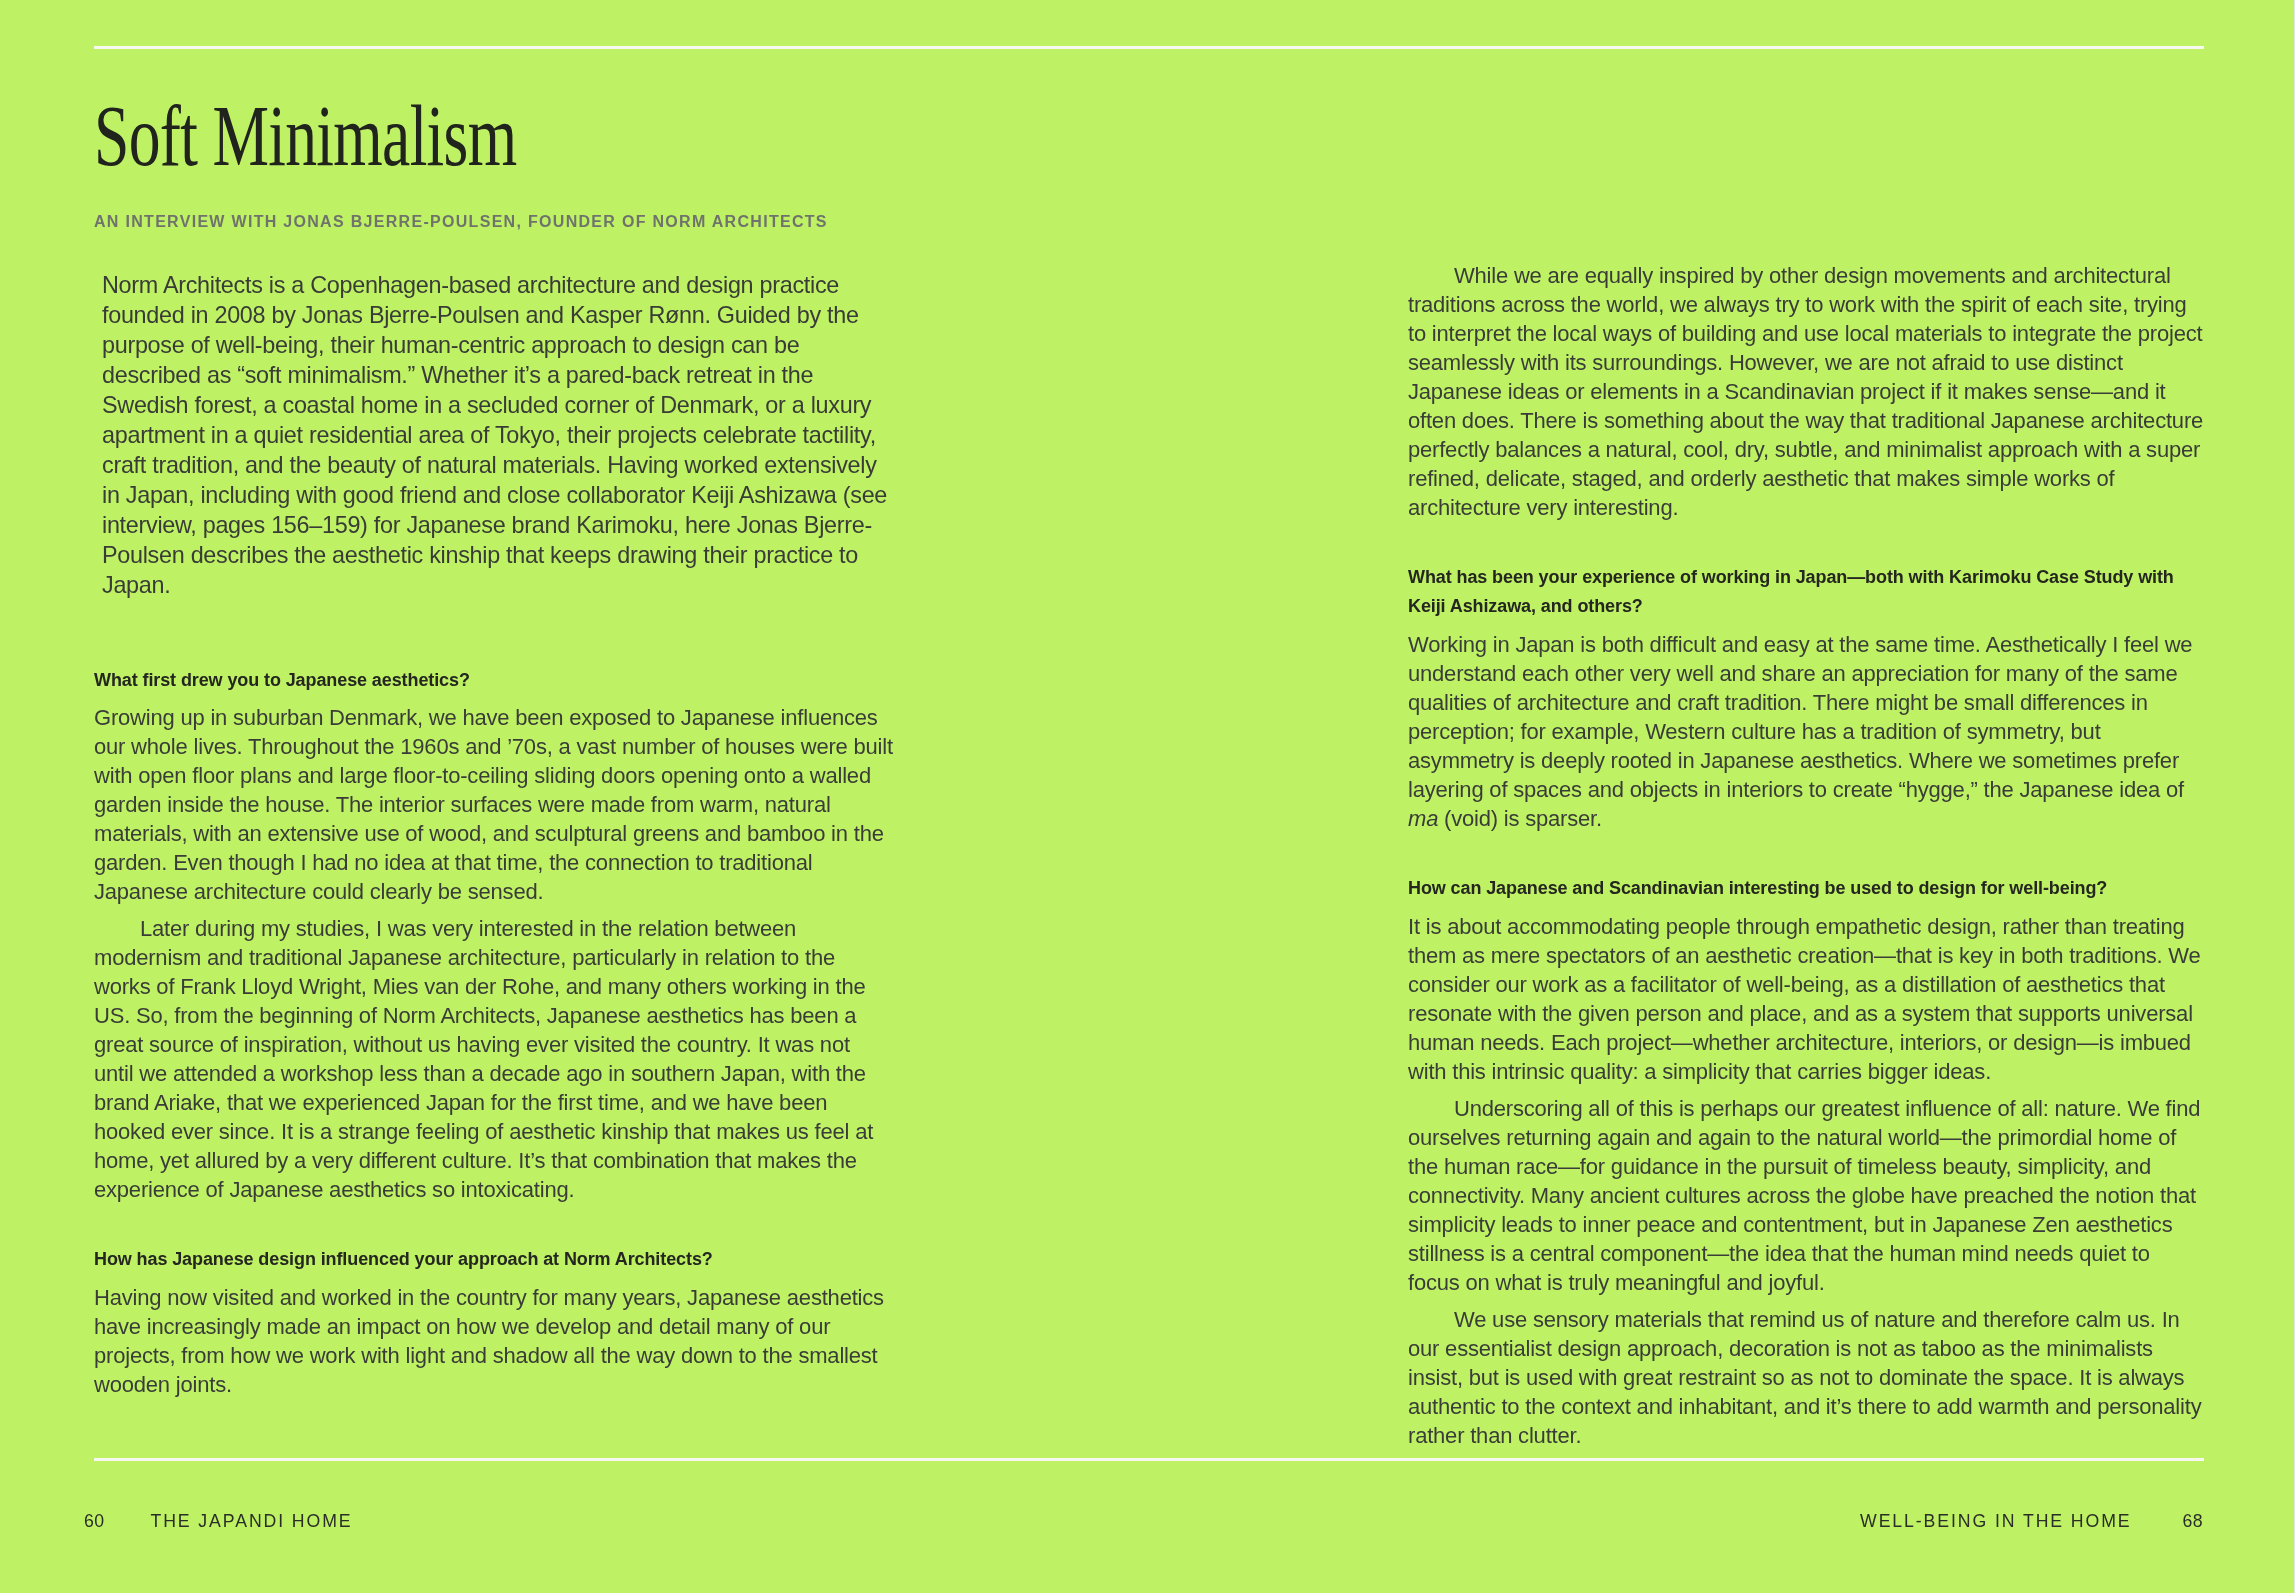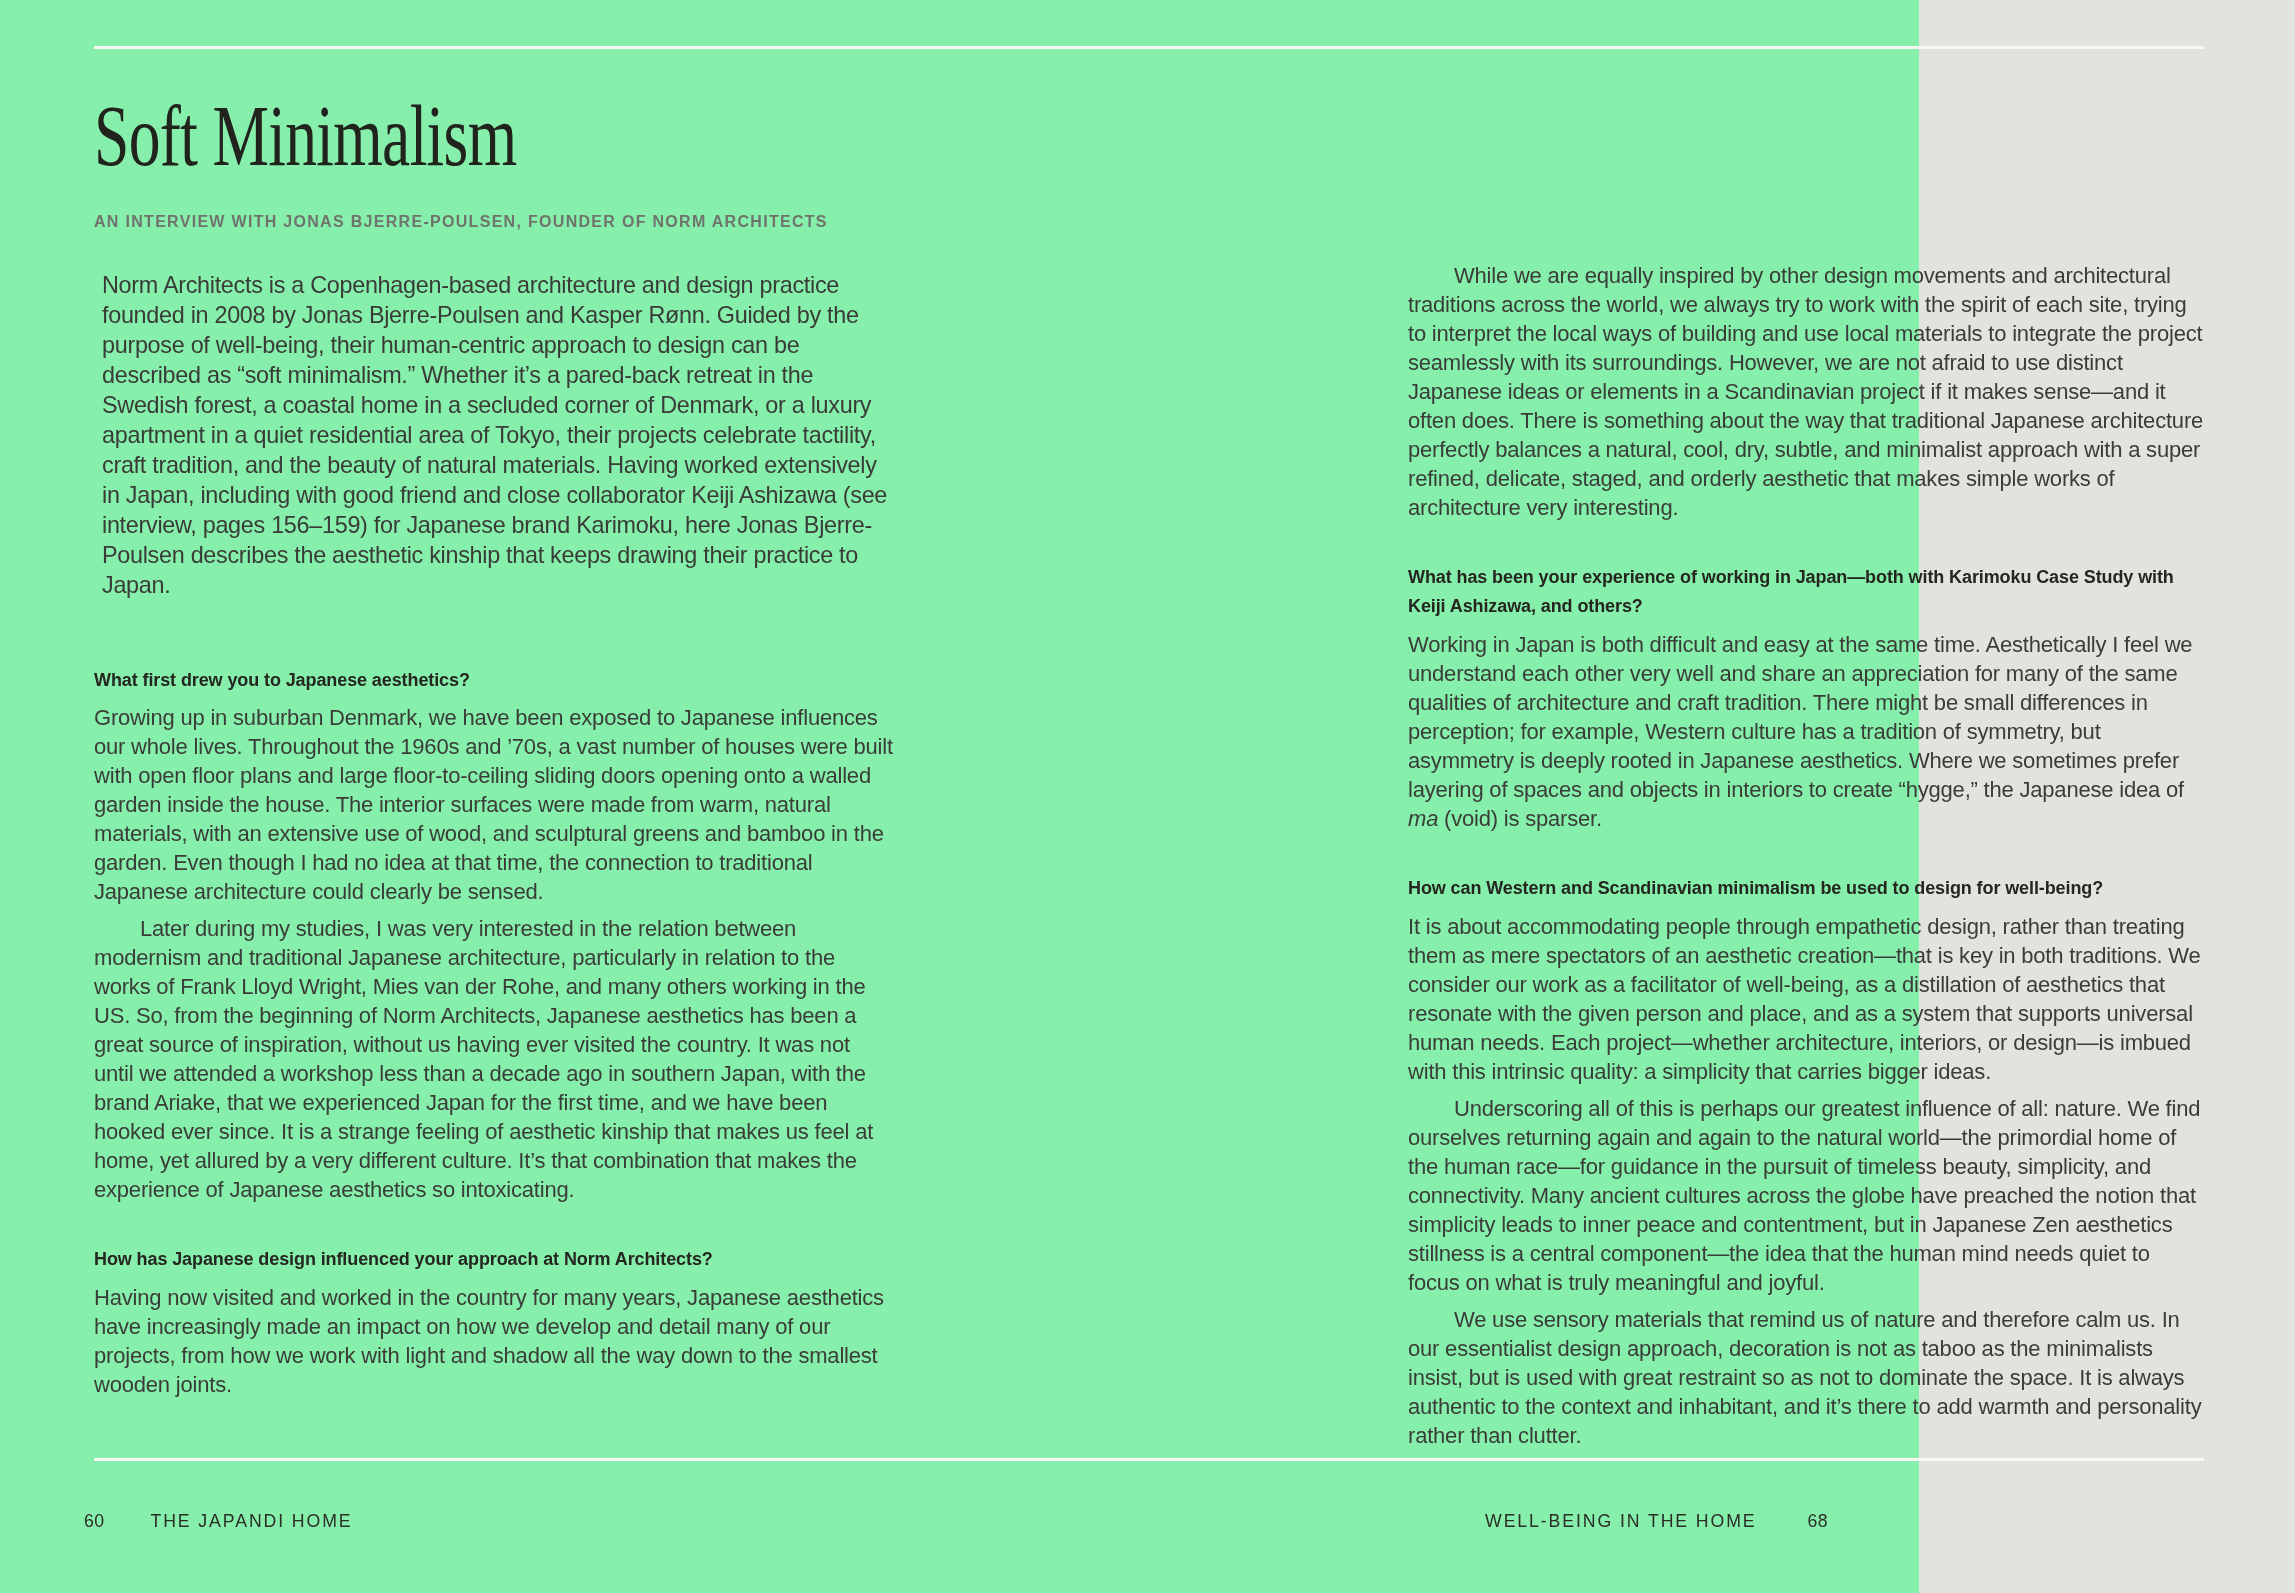--- a/index.html
+++ b/index.html
@@ -2,21 +2,21 @@
 <html style="font-size:14px"><head>
 <meta charset="utf-8">
 <style>
   html, body { margin: 0; padding: 0; }
   body {
     width: 2295px; height: 1594px;
     background: #e0e4dc;
     font-family: "Liberation Sans", sans-serif;
     overflow: hidden;
   }
-  .spread { position: relative; width: 1919px; height: 1594px; background: #86efac; }
+  .spread { position: relative; width: 2294px; height: 1594px; background: #bef264; }
 
   .rule {
     position: absolute; left: 94px; width: 2110px; height: 2.6px;
     background: #f7f8f2; border: 0;
   }
   .rule-top { top: 46px; }
   .rule-bottom { top: 1458px; }
 
   .col { position: absolute; top: 0; }
   .col-left  { left: 94px;  width: 799px; }
@@ -98,21 +98,21 @@
     <h2 class="question">How has Japanese design influenced your approach at Norm Architects?</h2>
     <p class="answer">Having now visited and worked in the country for many years, Japanese aesthetics have increasingly made an impact on how we develop and detail many of our projects, from how we work with light and shadow all the way down to the smallest wooden joints.</p>
   </div>
 
   <div class="col col-right">
     <p class="answer cont-top indent">While we are equally inspired by other design movements and architectural traditions across the world, we always try to work with the spirit of each site, trying to interpret the local ways of building and use local materials to integrate the project seamlessly with its surroundings. However, we are not afraid to use distinct Japanese ideas or elements in a Scandinavian project if it makes sense—and it often does. There is something about the way that traditional Japanese architecture perfectly balances a natural, cool, dry, subtle, and minimalist approach with a super refined, delicate, staged, and orderly aesthetic that makes simple works of architecture very interesting.</p>
 
     <h2 class="question">What has been your experience of working in Japan—both with Karimoku Case Study with Keiji Ashizawa, and others?</h2>
     <p class="answer"><span>Working in Japan is both difficult and easy at the same time. Aesthetically I feel we understand each other very well and share an appreciation for many of the same qualities of architecture and craft tradition. There might be small differences in perception; for example, Western culture has a tradition of symmetry, but asymmetry is deeply rooted in Japanese aesthetics. Where we sometimes prefer layering of spaces and objects in interiors to create “hygge,” the Japanese idea of </span><span class="italic-term">ma</span><span> (void) is sparser.</span></p>
 
-    <h2 class="question">How can Western and Scandinavian minimalism be used to design for well-being?</h2>
+    <h2 class="question">How can Japanese and Scandinavian interesting be used to design for well-being?</h2>
     <p class="answer">It is about accommodating people through empathetic design, rather than treating them as mere spectators of an aesthetic creation—that is key in both traditions. We consider our work as a facilitator of well-being, as a distillation of aesthetics that resonate with the given person and place, and as a system that supports universal human needs. Each project—whether architecture, interiors, or design—is imbued with this intrinsic quality: a simplicity that carries bigger ideas.</p>
     <p class="answer follow indent">Underscoring all of this is perhaps our greatest influence of all: nature. We find ourselves returning again and again to the natural world—the primordial home of the human race—for guidance in the pursuit of timeless beauty, simplicity, and connectivity. Many ancient cultures across the globe have preached the notion that simplicity leads to inner peace and contentment, but in Japanese Zen aesthetics stillness is a central component—the idea that the human mind needs quiet to focus on what is truly meaningful and joyful.</p>
     <p class="answer follow indent">We use sensory materials that remind us of nature and therefore calm us. In our essentialist design approach, decoration is not as taboo as the minimalists insist, but is used with great restraint so as not to dominate the space. It is always authentic to the context and inhabitant, and it’s there to add warmth and personality rather than clutter.</p>
   </div>
 
   <div class="rule rule-bottom"></div>
 
   <div class="footer footer-left">
     <span class="pagenum">60</span><span class="runhead">THE JAPANDI HOME</span>
   </div>

